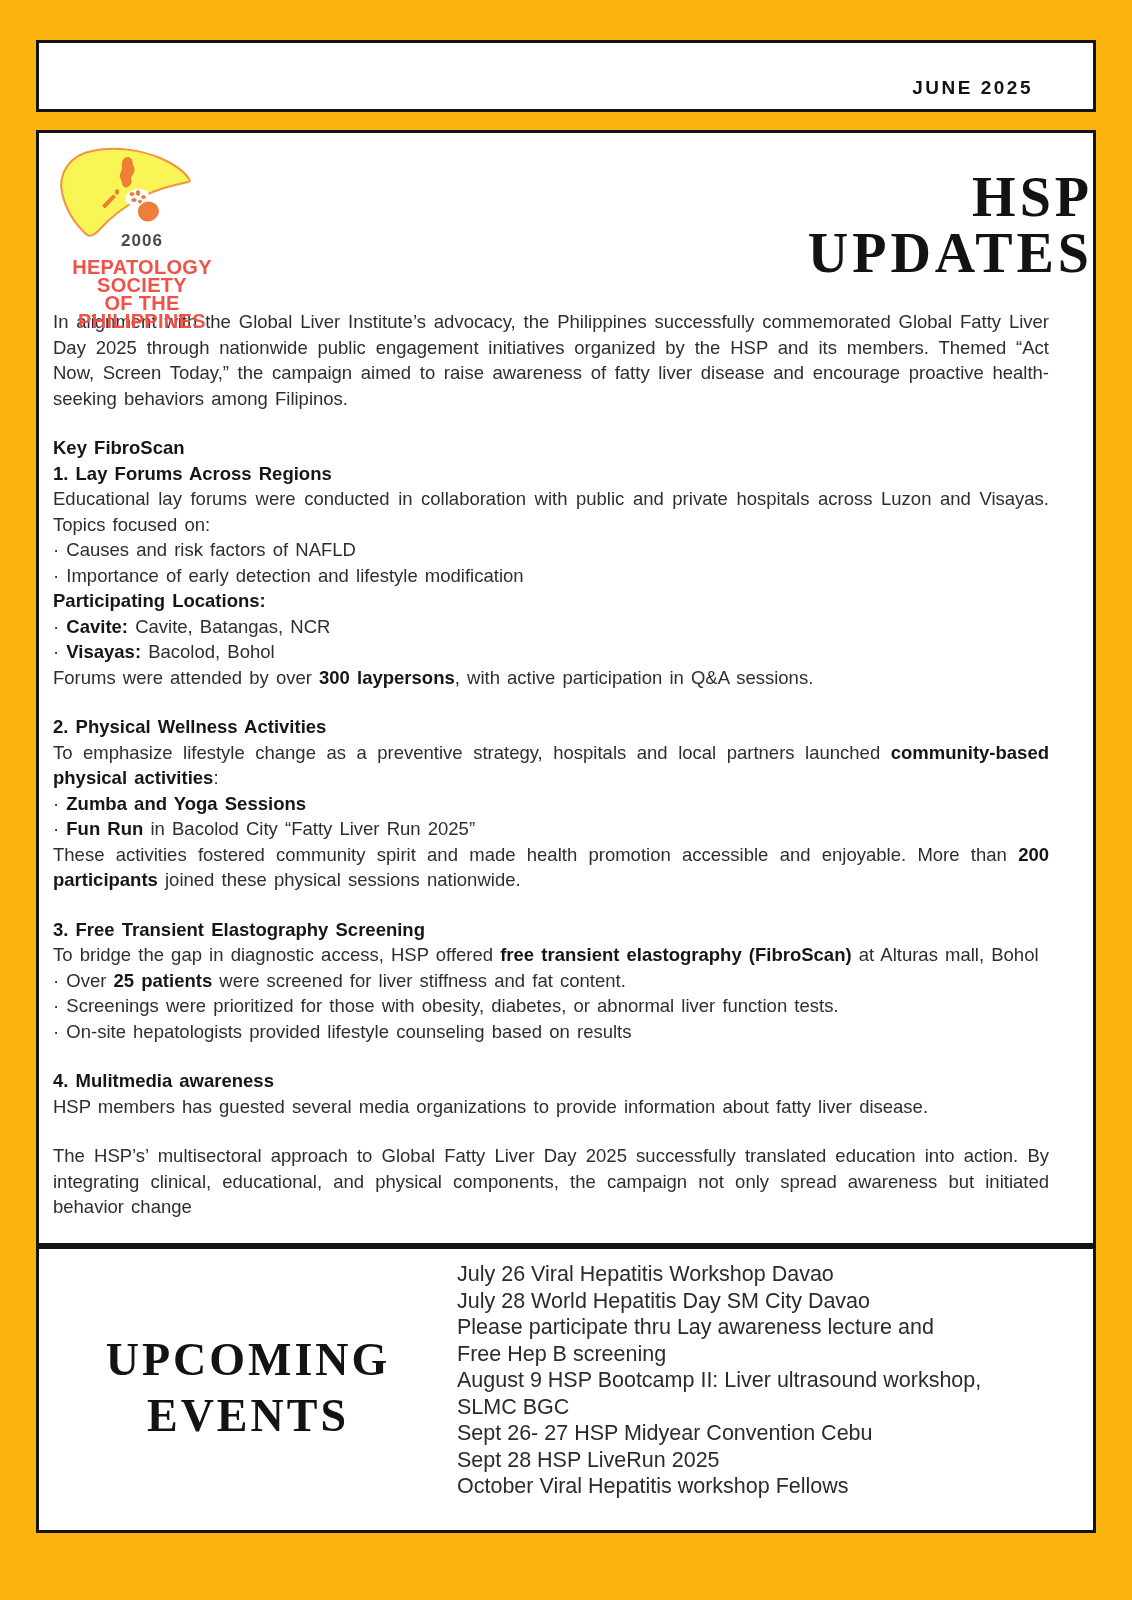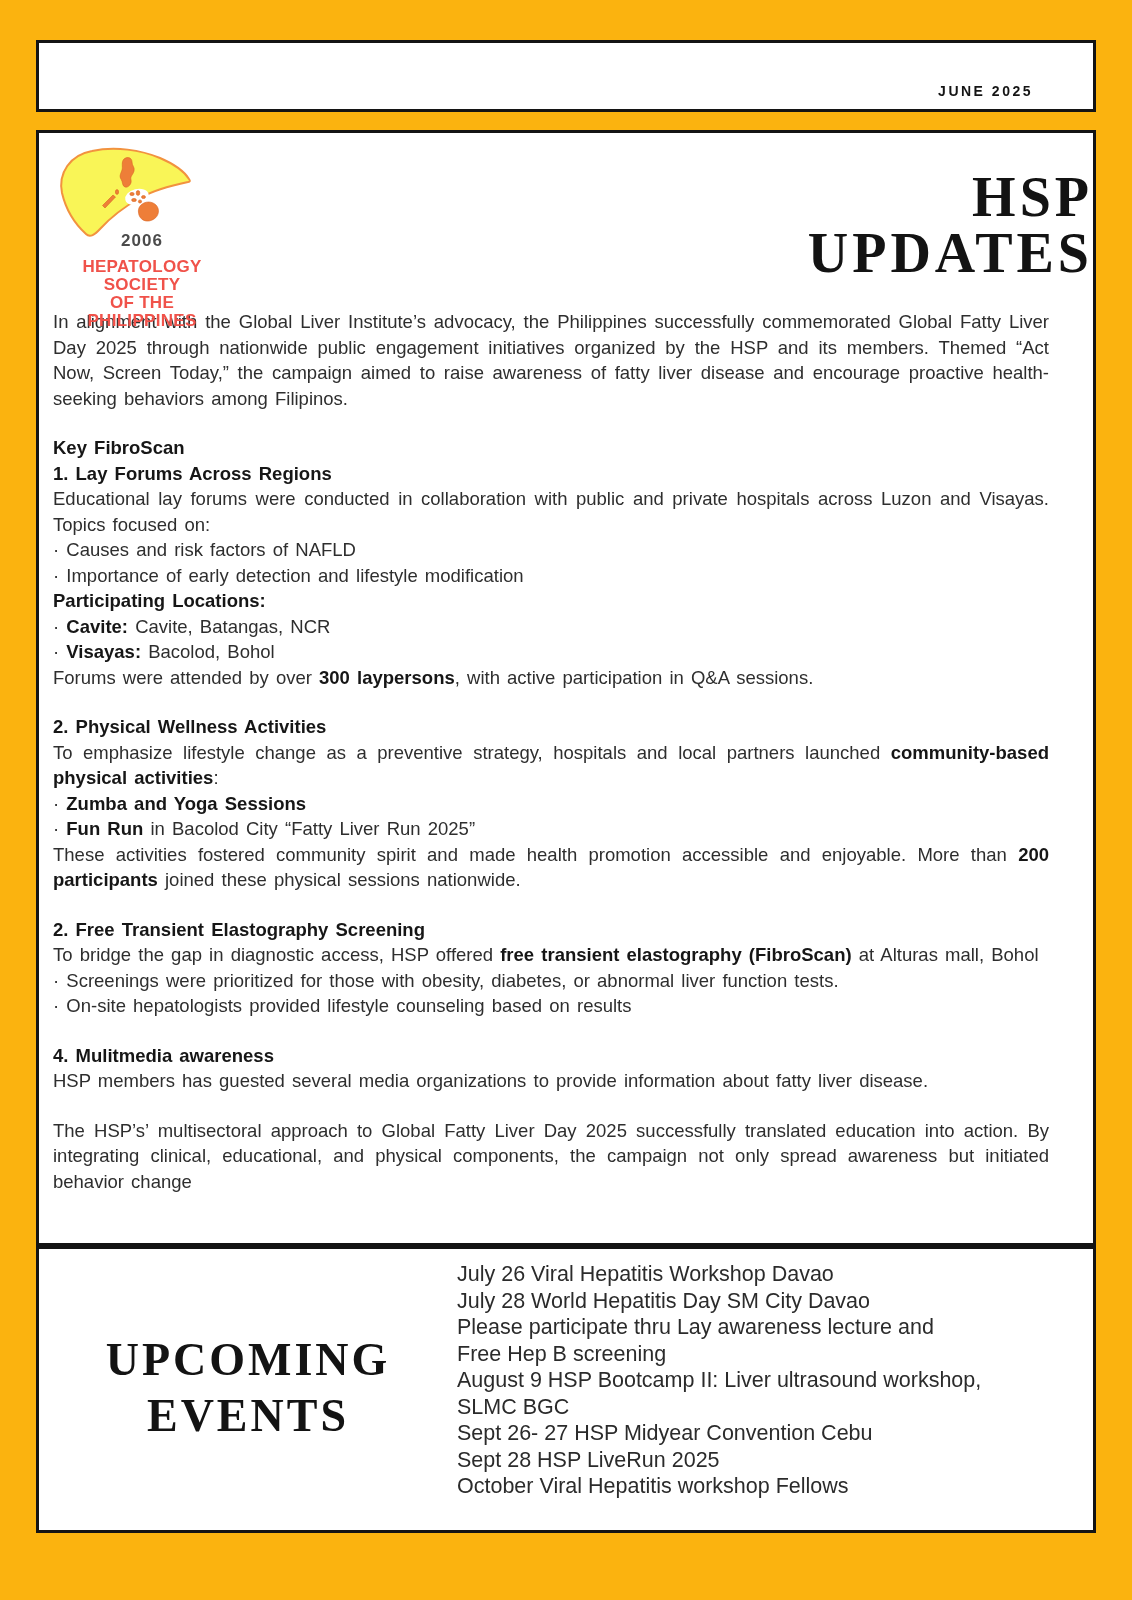--- a/index.html
+++ b/index.html
@@ -7,29 +7,29 @@
   body {
     position:relative;
     background:#FBB30F;
     font-family:"Liberation Sans", sans-serif;
     overflow:hidden;
   }
   .box { position:absolute; left:36px; width:1060px; background:#fff; border:3px solid #141414; }
 
   
   .top-box { top:40px; height:72px; display:flex; align-items:flex-end; justify-content:flex-end; padding:0 60px 10px 0; }
-  .issue-date { font-weight:bold; font-size:14px; letter-spacing:2.5px; color:#141414; }
+  .issue-date { font-weight:bold; font-size:19px; letter-spacing:2.5px; color:#141414; }
 
   
   .main-box { top:130px; height:1116px; overflow:hidden; }
   .header-row { position:relative; height:176px; }
   .logo { position:absolute; left:14px; top:10px; width:178px; text-align:center; }
   .logo svg { display:block; }
   .logo-year { margin-top:-12px; font-weight:bold; font-size:17px; color:#4b4b4b; letter-spacing:1px; }
-  .logo-org { margin-top:7px; color:#F0524A; font-weight:bold; font-size:17px; line-height:18px; letter-spacing:0.3px; }
+  .logo-org { margin-top:7px; color:#F0524A; font-weight:bold; font-size:20px; line-height:18px; letter-spacing:0.3px; }
   .title { position:absolute; left:0; right:0; top:36px; text-align:right;
            font-family:"Liberation Serif", serif; font-weight:bold;
            font-size:56px; line-height:56px; letter-spacing:4px; color:#131313; }
 
   
   .article { padding:0 44px 0 14px; font-size:18.5px; line-height:25.5px; color:#2e2e2e; word-spacing:2px; }
   .blk.just { text-align:justify; }
   .blk b { color:#161616; }
   .blk.spacer { height:24px; }
 
@@ -88,22 +88,23 @@
       <div class="blk line"><span> · </span><b>Cavite:</b><span> Cavite, Batangas, NCR</span></div>
       <div class="blk line"><span> · </span><b>Visayas:</b><span> Bacolod, Bohol</span></div>
       <div class="blk p"><span>Forums were attended by over </span><b>300 laypersons</b><span>, with active participation in Q&amp;A sessions.</span></div>
       <div class="blk spacer"></div>
       <div class="blk line"><b>2. Physical Wellness Activities</b></div>
       <div class="blk p just"><span>To emphasize lifestyle change as a preventive strategy, hospitals and local partners launched </span><b>community-based physical activities</b><span>:</span></div>
       <div class="blk line"><span> · </span><b>Zumba and Yoga Sessions</b></div>
       <div class="blk line"><span> · </span><b>Fun Run</b><span> in Bacolod City “Fatty Liver Run 2025”</span></div>
       <div class="blk p just"><span>These activities fostered community spirit and made health promotion accessible and enjoyable. More than </span><b>200 participants</b><span> joined these physical sessions nationwide.</span></div>
       <div class="blk spacer"></div>
-      <div class="blk line"><b>2. Free Transient Elastography Screening</b></div>
+      <div class="blk line"><b>3. Free Transient Elastography Screening</b></div>
       <div class="blk p just"><span>To bridge the gap in diagnostic access, HSP offered </span><b>free transient elastography (FibroScan)</b><span> at Alturas mall, Bohol</span></div>
+      <div class="blk line"><span> · Over </span><b>25 patients</b><span> were screened for liver stiffness and fat content.</span></div>
       <div class="blk line"><span> · Screenings were prioritized for those with obesity, diabetes, or abnormal liver function tests.</span></div>
       <div class="blk line"><span> · On-site hepatologists provided lifestyle counseling based on results</span></div>
       <div class="blk spacer"></div>
       <div class="blk line"><b>4. Mulitmedia awareness</b></div>
       <div class="blk p"><span>HSP members has guested several media organizations to provide information about fatty liver disease.</span></div>
       <div class="blk spacer"></div>
       <div class="blk p just"><span>The HSP’s’ multisectoral approach to Global Fatty Liver Day 2025 successfully translated education into action. By integrating clinical, educational, and physical components, the campaign not only spread awareness but initiated behavior change</span></div>
     </div>
 </div>
 

